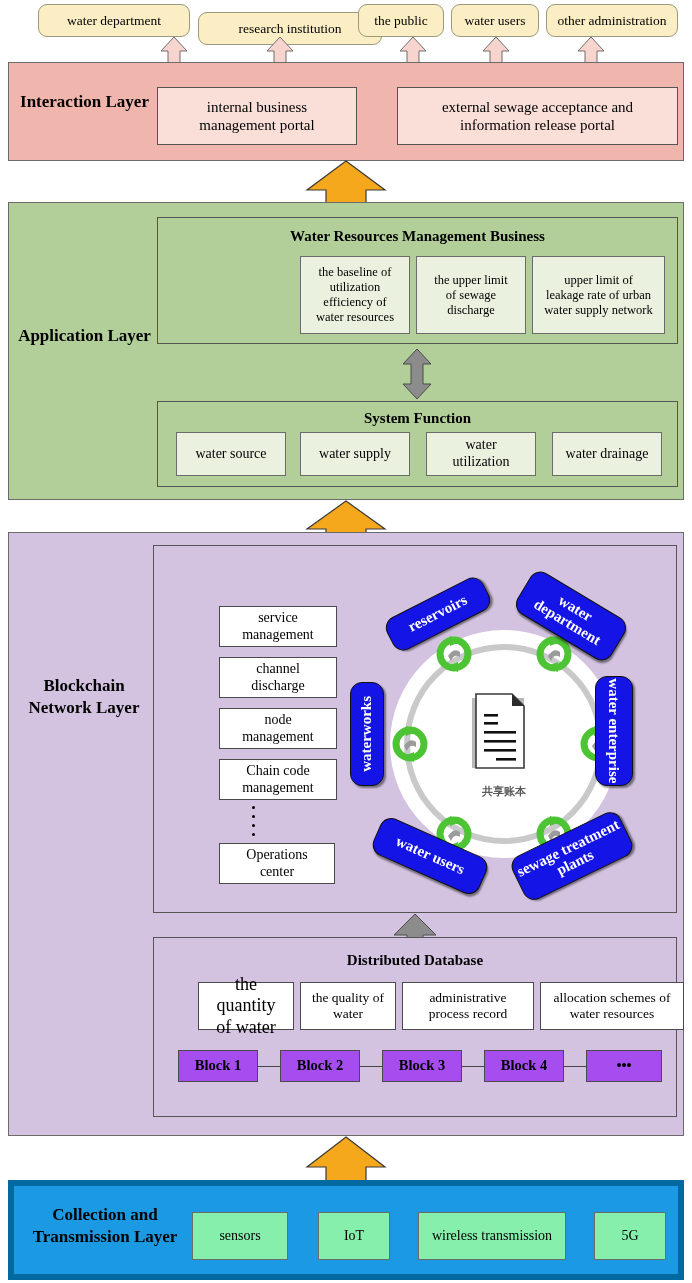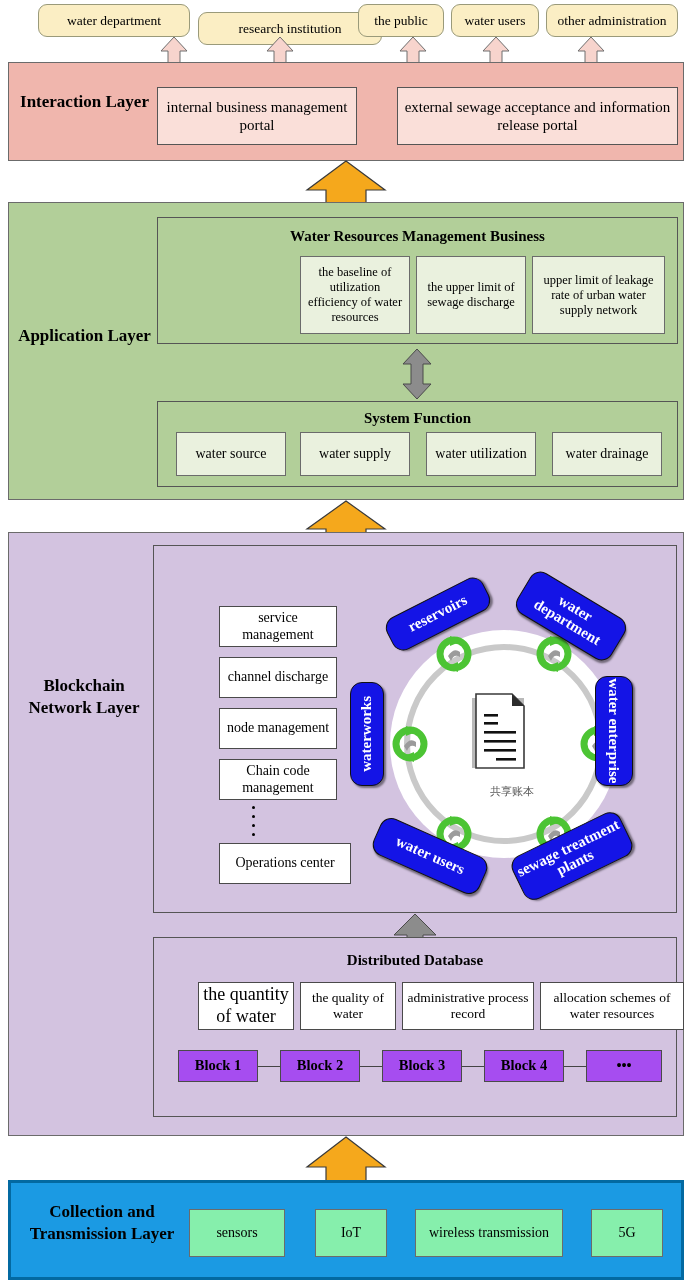--- a/index.html
+++ b/index.html
@@ -32,31 +32,31 @@
     font-weight: bold;
     font-size: 17px;
     text-align: center;
     color: #000;
     line-height: 1.3;
   }
 
   .interaction-layer { background: #f0b6ad; border: 1px solid #6b6b6b; }
   .application-layer { background: #b2cf99; border: 1px solid #6b6b6b; }
   .blockchain-layer  { background: #d3c3e0; border: 1px solid #6b6b6b; }
-  .collection-layer  { background: #1b9ae3; border: 3px solid #0369a1; }
+  .collection-layer  { background: #1b9ae3; border: 6px solid #0369a1; }
 
   
   .box {
     position: absolute;
     display: flex; align-items: center; justify-content: center;
     text-align: center;
     font-size: 14px;
     line-height: 1.2;
     color: #000;
-    padding: 2px 3px;
+    padding: 2px 11px;
   }
   .box-portal { background: #fadfd9; border: 1px solid #555; font-size: 15px; }
   .panel { position: absolute; border: 1px solid #555; }
   .panel-title {
     position: absolute; width: 100%; text-align: center;
     font-weight: bold; font-size: 15px; color: #000;
   }
   .leaf-green { background: #eaf1de; border: 1px solid #6b6b6b; }
   .leaf-white { background: #ffffff; border: 1px solid #4a4a4a; margin-left: 24px; }
   .leaf-lightblue { background: #86efac; border: 1px solid #6b6b6b; }
@@ -214,42 +214,42 @@
     </div>
     <div class="box leaf-white" style="left:41px; top:213px; width:118px; height:41px;">
       <span>Chain code management</span>
     </div>
     <div class="dots-vert" style="left:96px; top:260px; width:6px; height:30px;">
       <i></i>
         <i></i>
         <i></i>
         <i></i>
     </div>
-    <div class="box leaf-white" style="left:41px; top:297px; width:132px; height:41px;">
+    <div class="box leaf-white" style="left:41px; top:297px; width:116px; height:41px;">
       <span>Operations center</span>
     </div>
 
     <div id="p2p-stage" style="left:190px; top:42px; width:320px; height:312px;">
 
       <div class="p2p-disc" style="left:46px; top:42px; width:228px; height:228px;"></div>
 
       <div class="p2p-ring" style="left:60px; top:56px; width:200px; height:200px;"></div>
 
       <svg class="ledger" style="left:124px; top:104px;" width="72" height="88" viewBox="0 0 72 88">
         <rect x="4" y="6" width="52" height="70" fill="#b9b9b9"></rect>
         <path d="M8 2 h36 l12 12 v62 h-48 z" fill="#ffffff" stroke="#3a3a3a" stroke-width="1.6"></path>
         <path d="M44 2 l12 12 h-12 z" fill="#2c2c2c"></path>
         <rect x="16" y="22" width="14" height="2.6" fill="#111"></rect>
         <rect x="16" y="30" width="14" height="2.6" fill="#111"></rect>
         <rect x="16" y="39" width="32" height="2.6" fill="#111"></rect>
         <rect x="16" y="48" width="32" height="2.6" fill="#111"></rect>
         <rect x="16" y="57" width="32" height="2.6" fill="#111"></rect>
         <rect x="28" y="66" width="20" height="2.6" fill="#111"></rect>
       </svg>
-      <div class="ledger-cap" style="left:8px; top:196px;">
+      <div class="ledger-cap" style="left:0; top:196px;font-weight:bold;">
         <span>共享账本</span>
       </div>
 
       <svg width="320" height="312" style="position:absolute;left:0;top:0;">
         <defs>
           <g id="syncicon">
             <circle cx="0" cy="0" r="14" fill="none" stroke="#4cc434" stroke-width="7"></circle>
             <polygon points="-4,-18 8,-13 -4,-8" fill="#4cc434"></polygon>
             <polygon points="4,18 -8,13 4,8" fill="#4cc434"></polygon>
             <path d="M-6,2 q6,-9 12,-4 l0,5 q-6,-4 -9,4 z" fill="#9b9b9b"></path>

